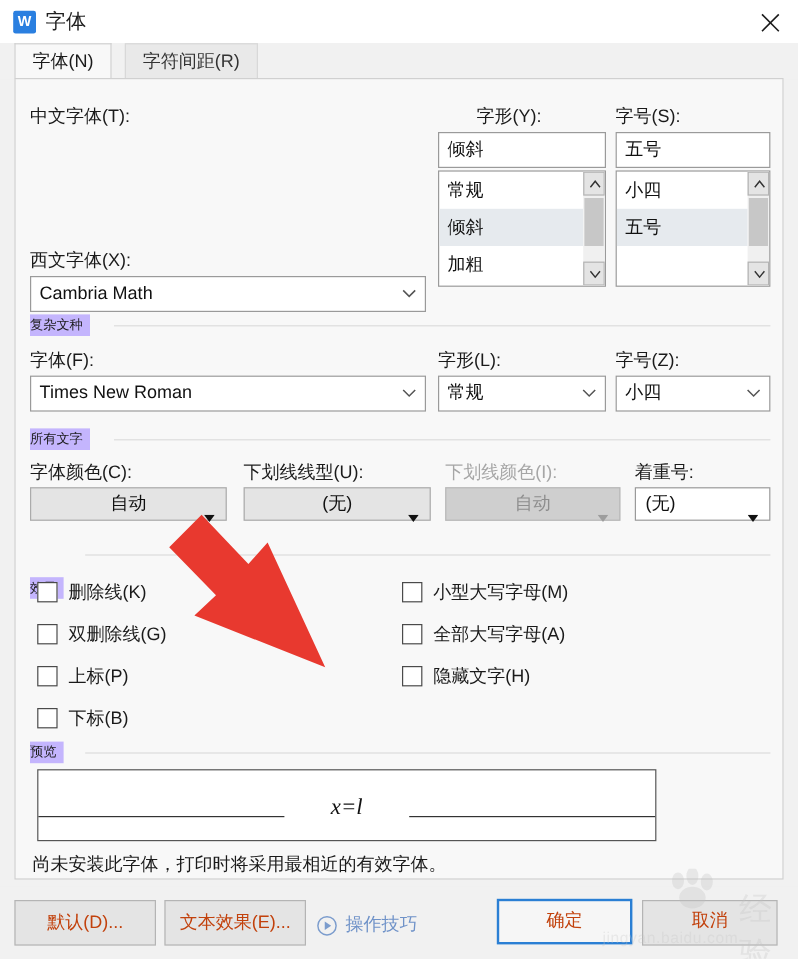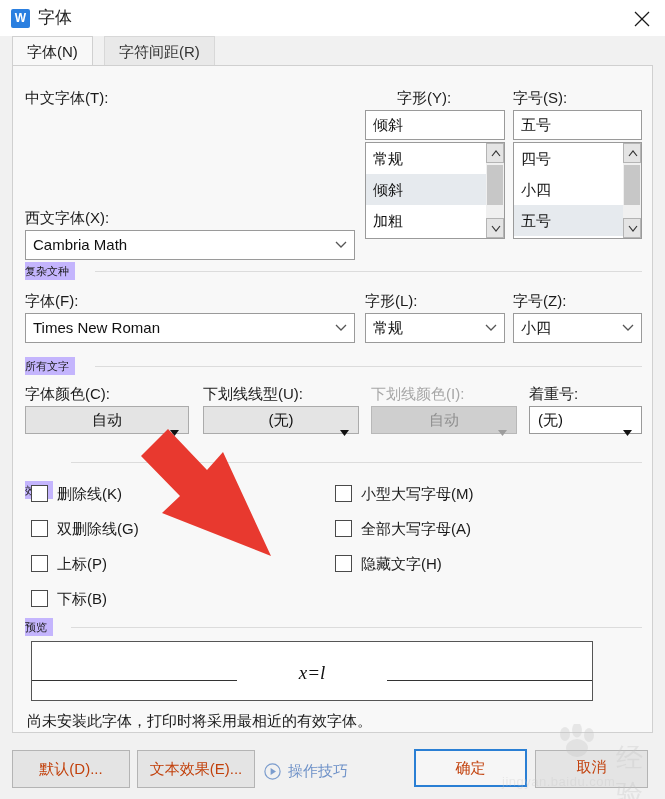--- a/index.html
+++ b/index.html
@@ -172,21 +172,20 @@
         </div>
       </div>
     </div>
 
     <div class="lbl" style="left:500px; top:22px;">字号(S):</div>
     <div class="combo" style="left:500px; top:44px; width:129px;">
       <span class="val">五号</span>
     </div>
     <div class="listbox" style="left:500px; top:76px; width:129px; height:97px;">
       <div class="rows">
-        <div class="row">四号</div>
         <div class="row">小四</div>
         <div class="row selected">五号</div>
       </div>
       <div class="sbar">
         <div class="btn up">
           <svg width="10" height="7" viewBox="0 0 10 7">
               <path d="M1 6 L5 1 L9 6" fill="none" stroke="#333" stroke-width="1.2"></path>
             </svg>
         </div>
         <div class="thumb" style="top:22px; height:40px;"></div>
@@ -303,21 +302,21 @@
       <span class="cblabel">全部大写字母(A)</span>
     </div>
     <div class="cbrow" style="left:322px; top:487px;">
       <span class="cbbox"></span>
       <span class="cblabel">隐藏文字(H)</span>
     </div>
 
     <div class="grp-title" style="left:12px; top:552px;">预览</div>
     <div class="grp-line" style="left:58px; top:561px; width:571px;"></div>
 
-    <div class="preview-box" style="left:18px; top:575px; width:562px; height:60px;">
+    <div class="preview-box" style="left:18px; top:575px; width:516px; height:60px;">
       <div class="prev-line" style="left:0; top:38px; width:205px;"></div>
       <div class="prev-line" style="right:0; top:38px; width:205px;"></div>
       <div class="prev-text" style="top:20px;">x=l</div>
     </div>
 
     <div class="note" style="left:14px; top:645px;">尚未安装此字体，打印时将采用最相近的有效字体。</div>
   </div>
 
   <div class="footer">
     <div class="btn" style="left:12px; top:11px; width:118px;">默认(D)...</div>

